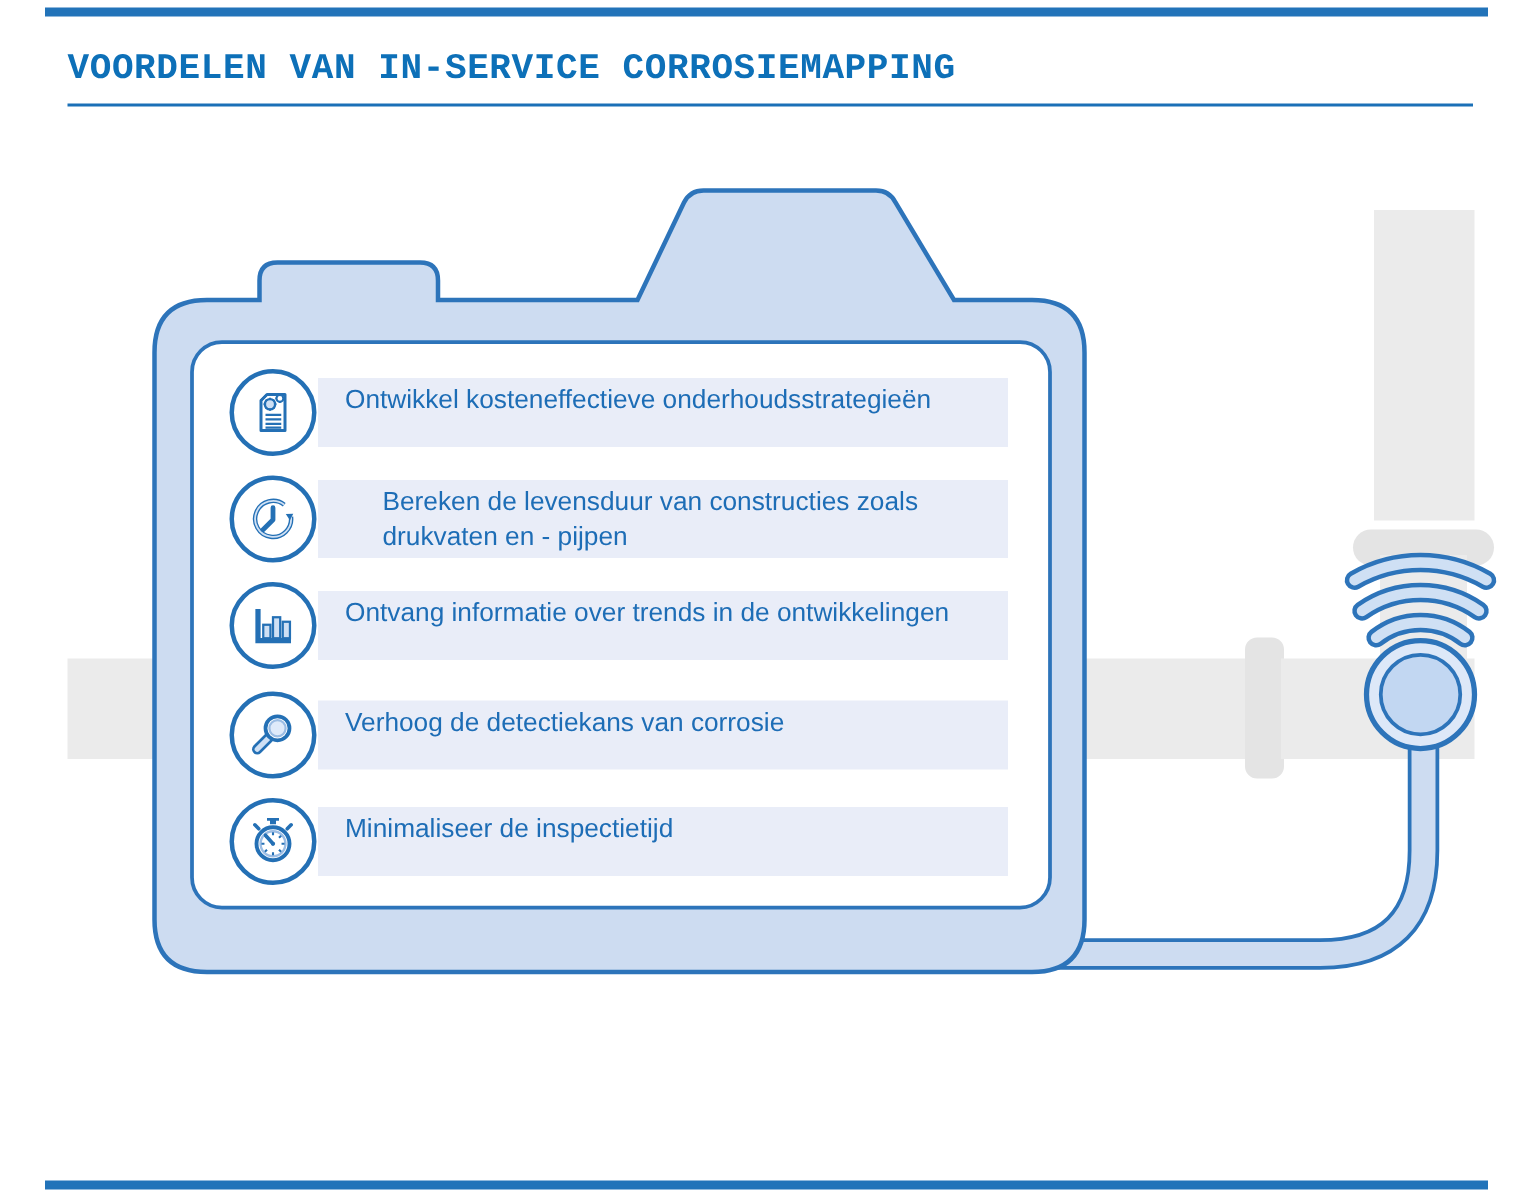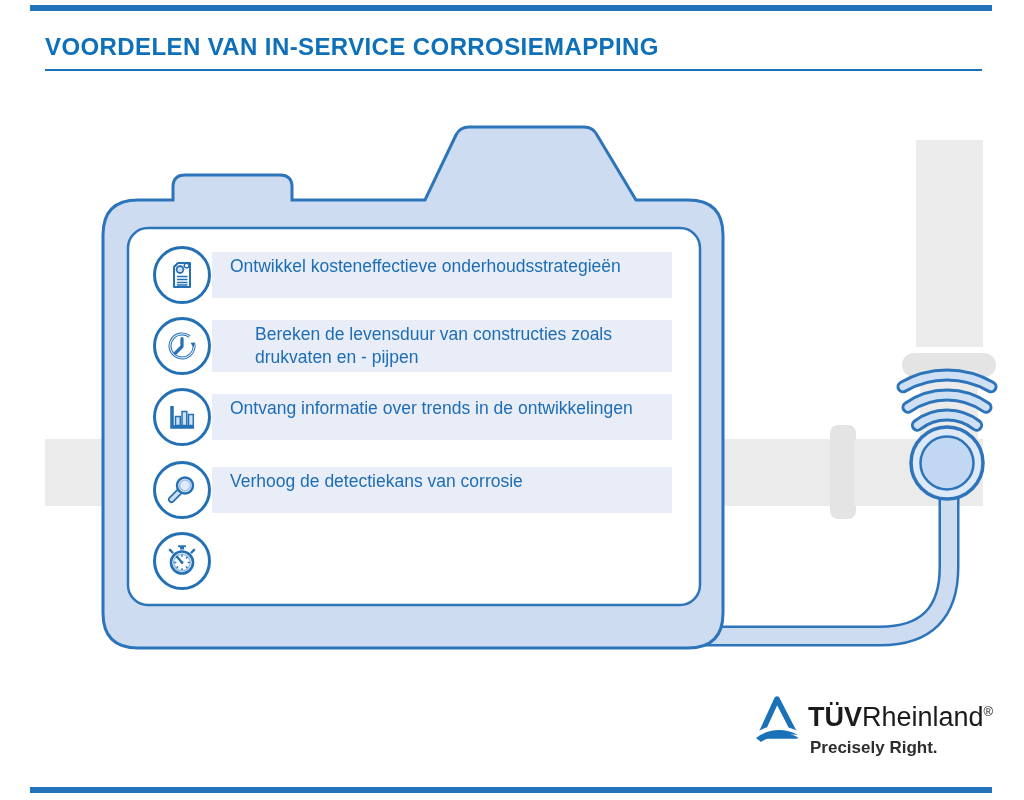--- a/index.html
+++ b/index.html
@@ -2,21 +2,21 @@
 <html><head>
 <meta charset="utf-8">
 <style>
   html,body{margin:0;padding:0;background:#fff;}
   .page{position:relative;width:1024px;height:800px;background:#ffffff;overflow:hidden;
         font-family:"Liberation Sans",sans-serif;}
   .bar-accent{position:absolute;left:30px;width:962px;height:6px;background:#2273b9;}
   .bar-top{top:5px;}
   .bar-bottom{top:787px;}
   .page-title{position:absolute;left:45px;top:33px;font-size:24px;font-weight:bold;
-              color:#0d70b8;letter-spacing:0.4px;white-space:nowrap;}
+              color:#0d70b8;letter-spacing:0.4px;white-space:nowrap;font-family:Liberation Mono, monospace;}
   .title-rule{position:absolute;left:45px;top:69px;width:937px;height:2px;background:#1b70b7;}
   .illustration{position:absolute;left:0;top:0;width:1024px;height:800px;}
   .benefits{position:absolute;left:153px;top:246px;width:519px;}
   .benefit-row{display:flex;align-items:center;margin-bottom:13px;}
   .benefit-row:nth-child(3){margin-bottom:15px;}
   .icon-circle{flex:0 0 auto;width:52px;height:52px;border:3px solid #2470b5;border-radius:50%;
                background:#ffffff;display:flex;align-items:center;justify-content:center;
                margin-right:1px;position:relative;z-index:2;}
   .benefit-bar{flex:1 1 auto;background:#e9edf8;min-height:46px;display:flex;align-items:flex-start;
                padding:3px 6px 3px 18px;box-sizing:border-box;}
@@ -158,31 +158,23 @@
           <circle cx="18" cy="19.5" r="11" fill="#ffffff" stroke="#2470b5" stroke-width="2.6"></circle>
           <circle cx="18" cy="19.5" r="8.3" fill="#ffffff" stroke="#9cbde4" stroke-width="1.6"></circle>
           <g stroke="#2470b5" stroke-width="1.4">
             <path d="M18 11.8 V13.8 M18 25.2 V27.2 M10.3 19.5 H12.3 M23.7 19.5 H25.7
                      M12.6 14.1 l1.4 1.4 M22 23.5 l1.4 1.4 M12.6 24.9 l1.4 -1.4 M22 15.5 l1.4 -1.4"></path>
           </g>
           <path d="M18 19.5 L13 13.8" stroke="#2470b5" stroke-width="2.4" stroke-linecap="round"></path>
           <circle cx="18" cy="19.5" r="1.4" fill="#2470b5"></circle>
         </svg>
       </div>
+      <div class="benefit-bar">
+        <span class="benefit-text">Minimaliseer de inspectietijd</span>
+      </div>
     </div>
 
   </div>
 
-  <div class="brand">
-    <svg class="brand-logo" width="44" height="48" viewBox="0 0 44 48">
-      <path d="M22 3 L41 40 L5 40 Z" fill="#ffffff" stroke="#1a71b8" stroke-width="5.5" stroke-linejoin="round"></path>
-      <path d="M0 37 C 13 28, 30 28, 44 36 L 44 42 C 30 34, 14 35, 2 44 Z" fill="#ffffff"></path>
-      <path d="M1 42 C 14 32, 30 32, 43 39 C 30 37.5, 15 39.5, 6 46 Z" fill="#1a71b8"></path>
-    </svg>
-    <div class="brand-text">
-      <span class="brand-tuv">TÜV</span><span>Rheinland</span><span class="brand-reg">®</span>
-    </div>
-    <div class="brand-tagline">Precisely Right.</div>
-  </div>
 
   <div class="bar-accent bar-bottom"></div>
 
 </div>
 
 </body></html>

